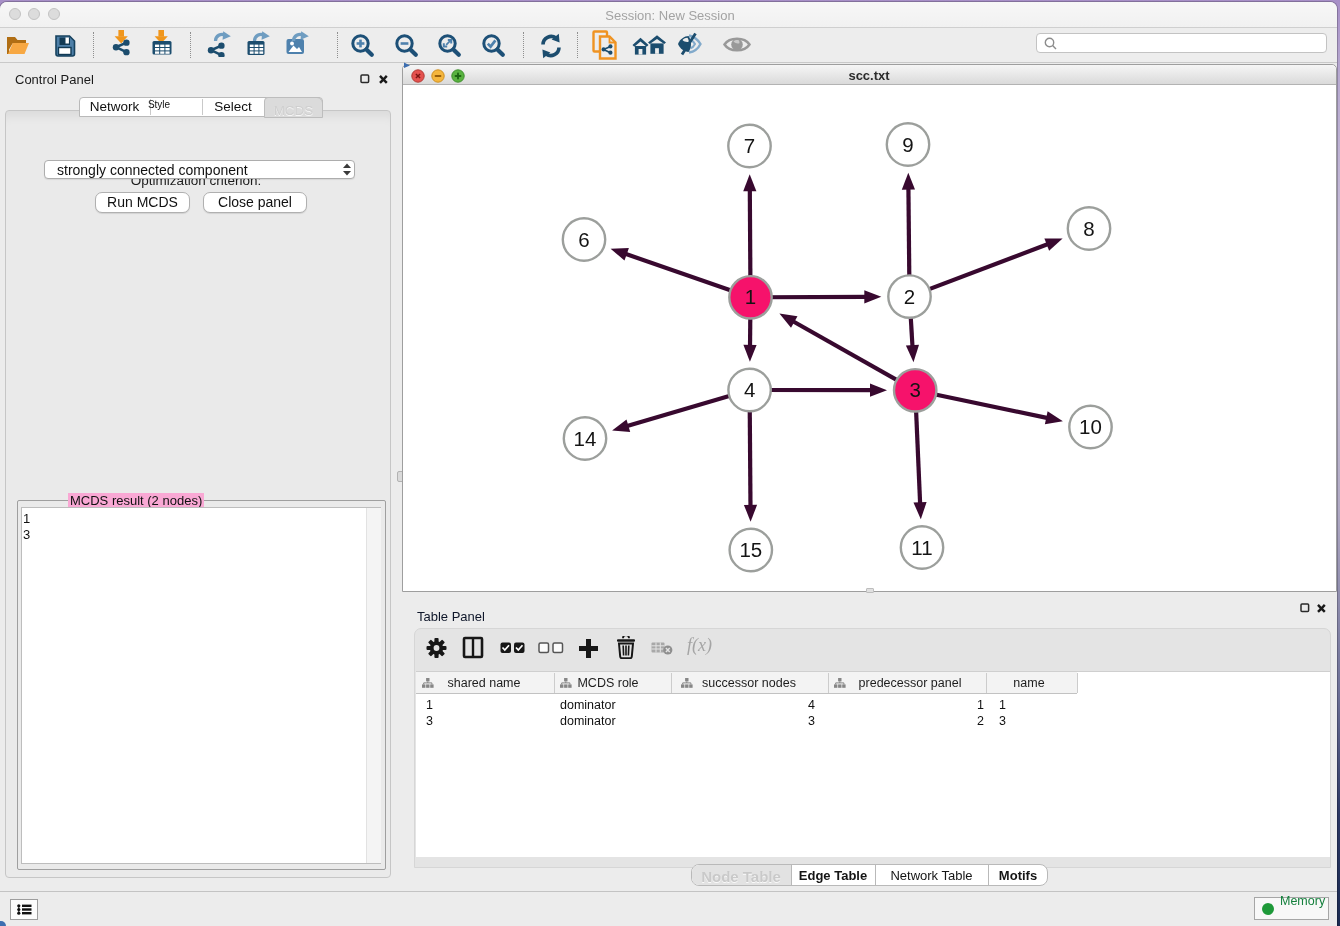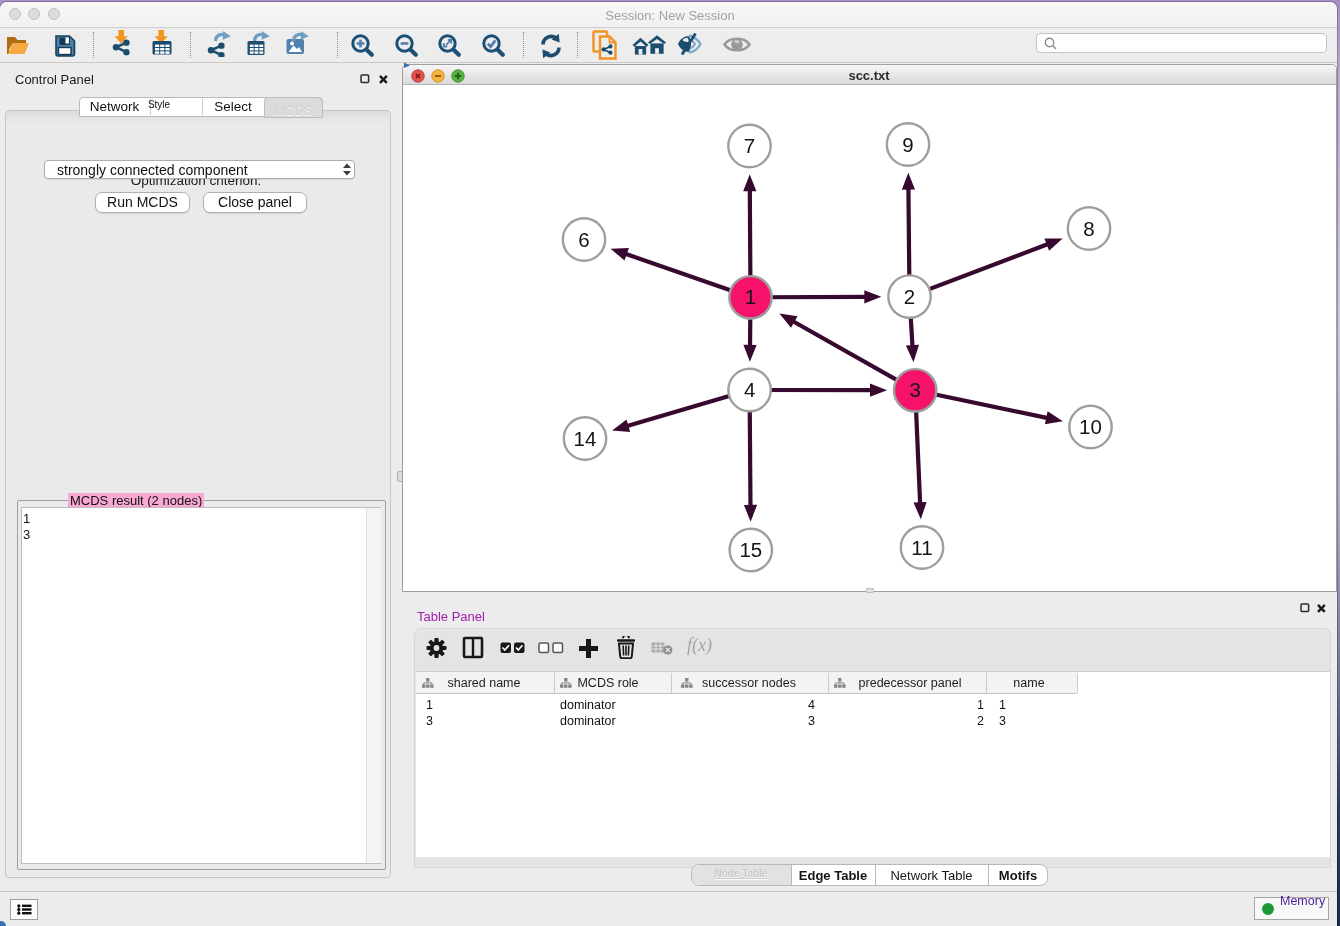--- a/index.html
+++ b/index.html
@@ -248,21 +248,21 @@
     <circle cx="1090.5" cy="427.0" r="21.2" fill="#ffffff" stroke="#9c9f9c" stroke-width="2.4"></circle>
     <text x="1090.5" y="434.0" text-anchor="middle" font-size="20.5" fill="#141414" style="font-family:'Liberation Sans',sans-serif">10</text>
     <circle cx="922.0" cy="547.5" r="21.2" fill="#ffffff" stroke="#9c9f9c" stroke-width="2.4"></circle>
     <text x="922.0" y="554.5" text-anchor="middle" font-size="20.5" fill="#141414" style="font-family:'Liberation Sans',sans-serif">11</text>
     <circle cx="585.0" cy="438.5" r="21.2" fill="#ffffff" stroke="#9c9f9c" stroke-width="2.4"></circle>
     <text x="585.0" y="445.5" text-anchor="middle" font-size="20.5" fill="#141414" style="font-family:'Liberation Sans',sans-serif">14</text>
     <circle cx="750.8" cy="550.0" r="21.2" fill="#ffffff" stroke="#9c9f9c" stroke-width="2.4"></circle>
     <text x="750.8" y="557.0" text-anchor="middle" font-size="20.5" fill="#141414" style="font-family:'Liberation Sans',sans-serif">15</text>
   </svg>
 <div class="a" style="left:866px;top:588px;width:8px;height:5px;background:#e0e0e0;border:1px solid #bdbdbd;border-radius:1px;box-sizing:border-box;"></div>
-<div class="txt" style="left:417px;top:609px;font-size:13px;color:#a21caf;">Table Panel</div>
+<div class="txt" style="left:417px;top:609px;font-size:13px;color:#0f172a;">Table Panel</div>
 <svg class="a" style="left:1300px;top:603px;" width="10" height="10" viewBox="0 0 10 10">
     <rect x="1" y="1" width="7.6" height="7.6" fill="none" stroke="#2a2a2a" stroke-width="1.5" rx="1"></rect>
   </svg>
 <svg class="a" style="left:1316px;top:603px;transform:scale(1.1);transform-origin:top left;" width="11" height="11" viewBox="0 0 11 11">
     <path d="M1,2.6 L2.6,1 L4.9,3.3 L7.2,1 L8.8,2.6 L6.5,4.9 L8.8,7.2 L7.2,8.8 L4.9,6.5 L2.6,8.8 L1,7.2 L3.3,4.9 Z" fill="#1a1a1a"></path>
   </svg>
 <div class="a" style="left:414px;top:628px;width:917px;height:240px;background:#e4e4e4;border:1px solid #d6d6d6;border-radius:7px 7px 0 0;box-sizing:border-box;"></div>
 <svg class="a" style="left:426px;top:637px;" width="21" height="22" viewBox="0 0 21 22">
     <g transform="translate(10.5,11)">
       <rect x="-2.1" y="-10" width="4.2" height="6" fill="#171717" transform="rotate(0)" rx="1"></rect>
@@ -390,35 +390,35 @@
 <div class="txt" style="left:815px;top:714px;transform:translateX(-100%);font-size:12.5px;color:#111;">3</div>
 <div class="txt" style="left:984px;top:698px;transform:translateX(-100%);font-size:12.5px;color:#111;">1</div>
 <div class="txt" style="left:984px;top:714px;transform:translateX(-100%);font-size:12.5px;color:#111;">2</div>
 <div class="txt" style="left:999px;top:698px;font-size:12.5px;color:#111;">1</div>
 <div class="txt" style="left:999px;top:714px;font-size:12.5px;color:#111;">3</div>
 <div class="a" style="left:691px;top:864px;width:357px;height:22px;background:#fff;border:1px solid #b9b9b9;border-radius:8px;box-sizing:border-box;"></div>
 <div class="a" style="left:692px;top:865px;width:99px;height:20px;background:#e2e2e2;border-radius:7px 0 0 7px;"></div>
 <div class="a" style="left:791px;top:864px;width:1px;height:22px;background:#b9b9b9;"></div>
 <div class="a" style="left:875px;top:864px;width:1px;height:22px;background:#b9b9b9;"></div>
 <div class="a" style="left:988px;top:864px;width:1px;height:22px;background:#b9b9b9;"></div>
-<div class="txt" style="left:741px;top:868px;transform:translateX(-50%);font-size:10px;font-weight:bold;color:#c9c9c9;text-shadow:0 1px 0 #fafafa;text-decoration:underline;">Node Table</div>
+<div class="txt" style="left:741px;top:868px;transform:translateX(-50%);font-size:15px;font-weight:bold;color:#c9c9c9;text-shadow:0 1px 0 #fafafa;">Node Table</div>
 <div class="txt" style="left:833px;top:868px;transform:translateX(-50%);font-size:13px;font-weight:bold;color:#151515;">Edge Table</div>
 <div class="txt" style="left:931.5px;top:868px;transform:translateX(-50%);font-size:13px;font-weight:normal;color:#151515;">Network Table</div>
 <div class="txt" style="left:1018px;top:868px;transform:translateX(-50%);font-size:13px;font-weight:bold;color:#151515;">Motifs</div>
 <div class="a" style="left:0px;top:891px;width:1337px;height:1px;background:#c3c3c3;"></div>
 <div class="a" style="left:10px;top:899px;width:28px;height:21px;background:#fcfcfc;border:1.5px solid #9e9e9e;box-sizing:border-box;"></div>
 <svg class="a" style="left:17px;top:904px;" width="15" height="11" viewBox="0 0 15 11">
     <g fill="#111">
       <circle cx="1.8" cy="1.8" r="1.6"></circle>
       <circle cx="1.8" cy="5.5" r="1.6"></circle>
       <circle cx="1.8" cy="9.2" r="1.6"></circle>
       <rect x="5" y="0.6" width="9.5" height="2.4"></rect>
       <rect x="5" y="4.3" width="9.5" height="2.4"></rect>
       <rect x="5" y="8" width="9.5" height="2.4"></rect>
     </g>
     <line x1="1.8" y1="1.8" x2="1.8" y2="9.2" stroke="#111" stroke-width="0.9"></line>
   </svg>
 <div class="a" style="left:1254px;top:897px;width:75px;height:23px;background:#f8f8f8;border:1px solid #a6a6a6;box-sizing:border-box;"></div>
 <div class="a" style="left:1262px;top:902.5px;width:12px;height:12px;background:#1e9939;border-radius:50%;"></div>
-<div class="txt" style="left:1280px;top:894px;font-size:12.5px;color:#4c1d95;">Memory</div>
+<div class="txt" style="left:1280px;top:894px;font-size:12.5px;color:#15803d;">Memory</div>
 <svg class="a" style="left:0px;top:920px;" width="8" height="6" viewBox="0 0 8 6">
     <circle cx="1" cy="6" r="5" fill="#3d6eb0"></circle>
   </svg>
 
 </body></html>

